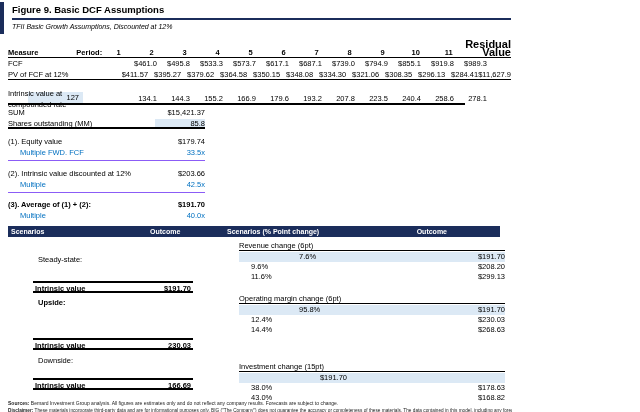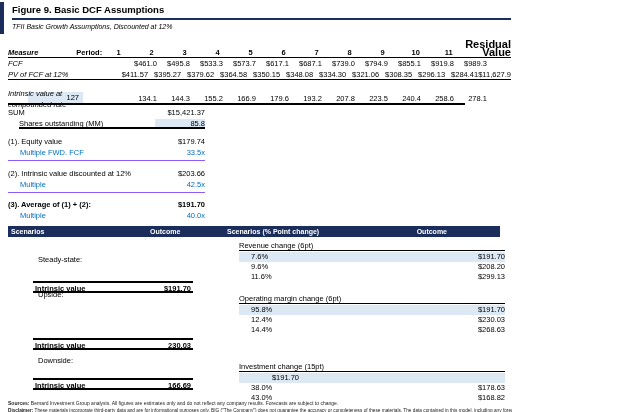--- a/index.html
+++ b/index.html
@@ -12,60 +12,60 @@
 
   
   .hdr{margin-left:-8px;border-left:4px solid var(--navy);padding-left:8px;}
   .title{font-size:9.5px;font-weight:bold;padding:2px 0 3px;border-bottom:2px solid var(--navy);}
   .subtitle{font-size:7px;font-style:italic;padding:3px 0 4px;}
 
   
   .dcf{margin-top:6px;font-size:7.5px;}
   .trow{display:flex;height:11px;line-height:11px;align-items:center;position:relative;}
   .thead{display:flex;align-items:flex-end;height:18px;border-bottom:1px solid #000;font-weight:bold;}
-  .tlabel{width:180px;font-style:italic;}
+  .tlabel{width:180px;}
   .tperiod{width:42px;text-align:right;font-weight:bold;}
   .tcells{display:flex;}
   .cell{width:33px;text-align:right;}
   .cellh{width:33px;text-align:center;font-weight:bold;}
   .tresid{width:46px;text-align:right;}
   .tresid-h{width:46px;text-align:right;font-weight:bold;font-size:11px;line-height:8px;padding-bottom:1px;}
   .b1{border-bottom:1px solid #000;}
   .thick-partial::after{content:"";position:absolute;left:0;right:46px;bottom:-1px;height:2px;background:#000;}
   .gap2{margin-top:2px;}
   .hlbox{width:55px;text-align:right;background:var(--hl);padding-right:4px;margin-top:20px;}
   .spacer20{width:20px;}
 
   
   .summary{margin-top:4px;font-size:7.5px;width:197px;}
   .srow{display:flex;height:10.5px;line-height:10.5px;}
   .slabel{flex:1;}
   .slabel.ind{padding-left:12px;}
   .sval{width:64px;text-align:right;}
   .sval.hl50{width:50px;background:var(--hl);}
-  .b2{border-bottom:2px solid #000;margin-left:11px;}
+  .b2{border-bottom:2px solid #000;}
   .sgroup{margin-top:8px;padding-bottom:2px;border-bottom:1px solid #8b5cf6;}
   .sgroup.last{border-bottom:none;margin-top:7px;}
   .bluetxt{color:var(--blue);}
   .bold{font-weight:bold;}
 
   
   .scen{position:relative;height:168px;margin-top:3px;}
   .scenbar{position:absolute;left:0;top:0;width:492px;height:11px;background:var(--navy);color:#fff;font-size:7px;font-weight:bold;}
   .scenbar span{position:absolute;top:0;line-height:11px;}
   .sb1{left:3px;}  .sb2{left:142px;} .sb3{left:219px;} .sb4{left:399px;width:40px;text-align:right;}
   .rg{position:absolute;left:214px;width:266px;font-size:7.5px;margin-left:17px;}
   .rg1{top:15px;} .rg2{top:68px;} .rg3{top:136px;}
   .rg-header{height:10px;line-height:10px;border-bottom:1.5px solid #000;margin-bottom:1px;}
   .rg-row{display:flex;height:10px;line-height:10px;}
-  .rg-row.hl{background:var(--hl);}
+  .rg-row.hl{background:var(--hl);padding-left:48px;}
   .rg-pct{flex:1;padding-left:12px;}
   .rg-out{width:60px;text-align:right;}
   .sc-label{position:absolute;left:30px;font-size:7.5px;height:10px;line-height:10px;}
-  .scl1{top:29px;} .scl2{top:64px;} .scl3{top:130px;}
+  .scl1{top:29px;} .scl2{top:72px;font-weight:bold;} .scl3{top:130px;}
   .intr{position:absolute;left:25px;width:160px;display:flex;height:12px;line-height:11px;
         border-top:2px solid #000;border-bottom:2px solid #000;font-weight:bold;font-size:7.5px;padding:0 2px;}
   .in1{top:55px;} .in2{top:112px;} .in3{top:152px;}
   .intr .il{flex:1;} .intr .iv{text-align:right;}
 
   
   .footer{margin-top:7px;width:628px;color:#222;}
   .src{font-size:5px;line-height:5.6px;}
   .disc{font-size:4.7px;line-height:5.2px;margin-top:1px;text-align:justify;}
   .fb{font-weight:bold;}

